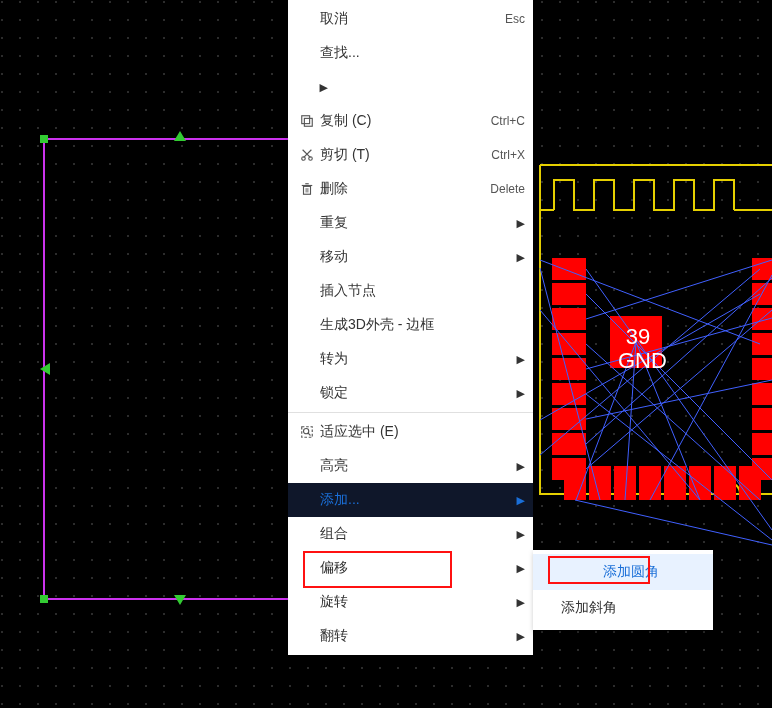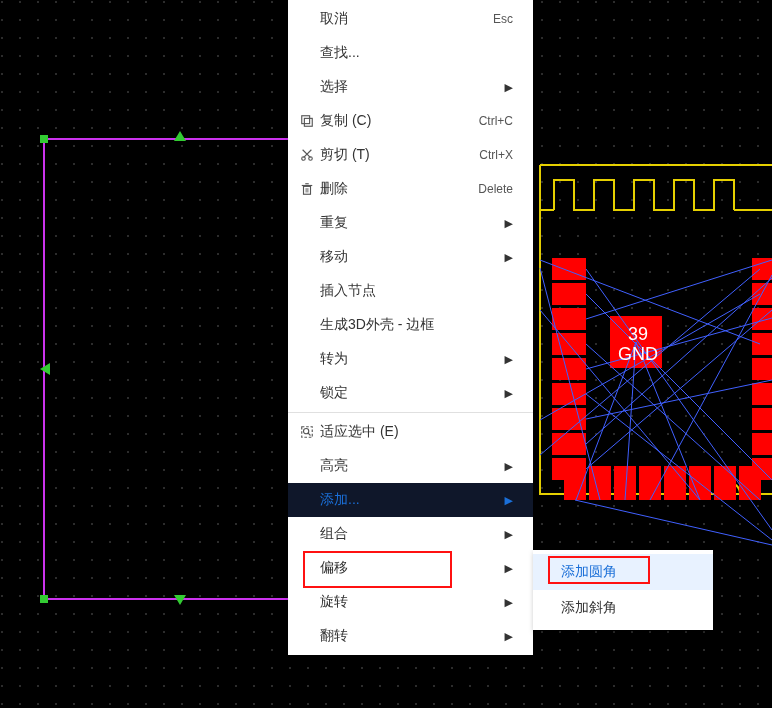--- a/index.html
+++ b/index.html
@@ -27,21 +27,21 @@
   background: #fff;
   color: #333;
   box-shadow: 2px 2px 6px rgba(0,0,0,0.4);
   padding-top: 2px;
   padding-bottom: 2px;
 }
 .menu-item {
   display: flex;
   align-items: center;
   height: 34px;
-  padding: 0 20px 0 8px;
+  padding: 0 8px 0 8px;
   cursor: default;
   position: relative;
 }
 .menu-item .icon {
   width: 22px;
   display: flex;
   justify-content: center;
   align-items: center;
   color: #555;
   font-size: 13px;
@@ -92,35 +92,36 @@
 .submenu-item {
   height: 36px;
   display: flex;
   align-items: center;
   padding: 0 12px 0 28px;
   cursor: default;
 }
 .submenu-item.highlight {
   background: #e8f2ff;
   color: #1a6fd8;
+  justify-content: center;
 }
 .redbox-sub {
   position: absolute;
   left: 548px;
   top: 556px;
   width: 102px;
   height: 28px;
   border: 2px solid #f11;
   pointer-events: none;
 }
 .pin-label {
   position: absolute;
   color: #fff;
   font-family: Arial, sans-serif;
-  font-size: 18px;
+  font-size: 22px;
   text-align: center;
   line-height: 1.1;
 }
 </style>
 </head>
 <body>
 
 <div class="canvas">
 <svg width="772" height="708" viewBox="0 0 772 708">
 
@@ -225,21 +226,20 @@
       <span class="icon"></span>
       <span class="label">取消</span>
       <span class="shortcut">Esc</span>
     </div>
     <div class="menu-item">
       <span class="icon"></span>
       <span class="label">查找...</span>
     </div>
     <div class="menu-item">
       <span class="icon"></span>
-      <span class="label">选择</span>
       <span class="arrow">▶</span>
     </div>
     <div class="menu-item">
       <span class="icon">
         <svg width="14" height="14" viewBox="0 0 16 16">
           <rect x="2" y="2" width="9" height="9" fill="none" stroke="currentColor" stroke-width="1.3"></rect>
           <rect x="5" y="5" width="9" height="9" fill="none" stroke="currentColor" stroke-width="1.3"></rect>
         </svg>
       </span>
       <span class="label">复制 (C)</span>

